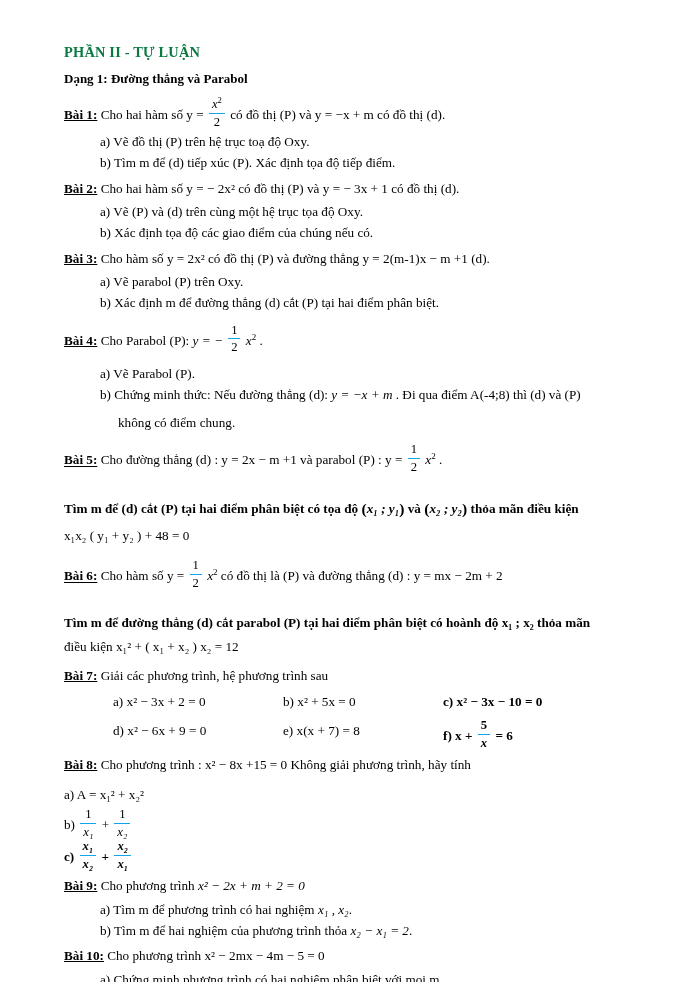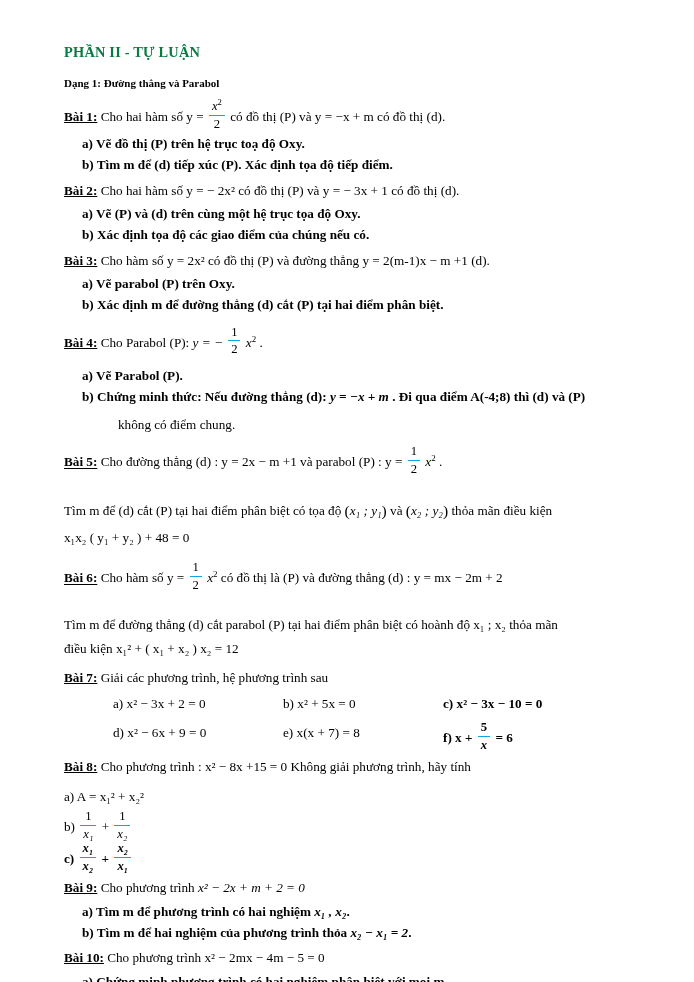--- a/index.html
+++ b/index.html
@@ -24,44 +24,44 @@
   }
   .section-title {
     color: #0a7a43;
     font-weight: bold;
     font-size: 14.4px;
     letter-spacing: .2px;
     margin: 0 0 9px 0;
   }
   .dang-title {
     font-weight: bold;
-    font-size: 11px;
-    margin: 16px 0 10px 0;
+    font-size: 13px;
+    margin: 10px 0 10px 0;
   }
   .bai {
     margin: 0 0 3px 0;
     line-height: 1.55;
   }
   .lbl {
     font-weight: bold;
     text-decoration: underline;
     white-space: nowrap;
   }
   .sub {
-    margin: 1px 0 1px 18px;
+    margin: 1px 0 1px 36px;
     line-height: 1.5;
-    font-weight: bold;
   }
   .sub-ind {
     margin: 8px 0 1px 54px;
     line-height: 1.5;
   }
   .para {
     margin: 21px 0 3px 0;
     line-height: 1.75;
+    font-weight: bold;
   }
   .gap-s { height: 5px; }
   .gap-m { height: 9px; }
 
   
   .mi { font-family: "Liberation Serif", serif; font-style: italic; }
   .sup { font-size: .68em; vertical-align: super; line-height: 0; }
   .frac {
     display: inline-block;
     vertical-align: -0.48em;

